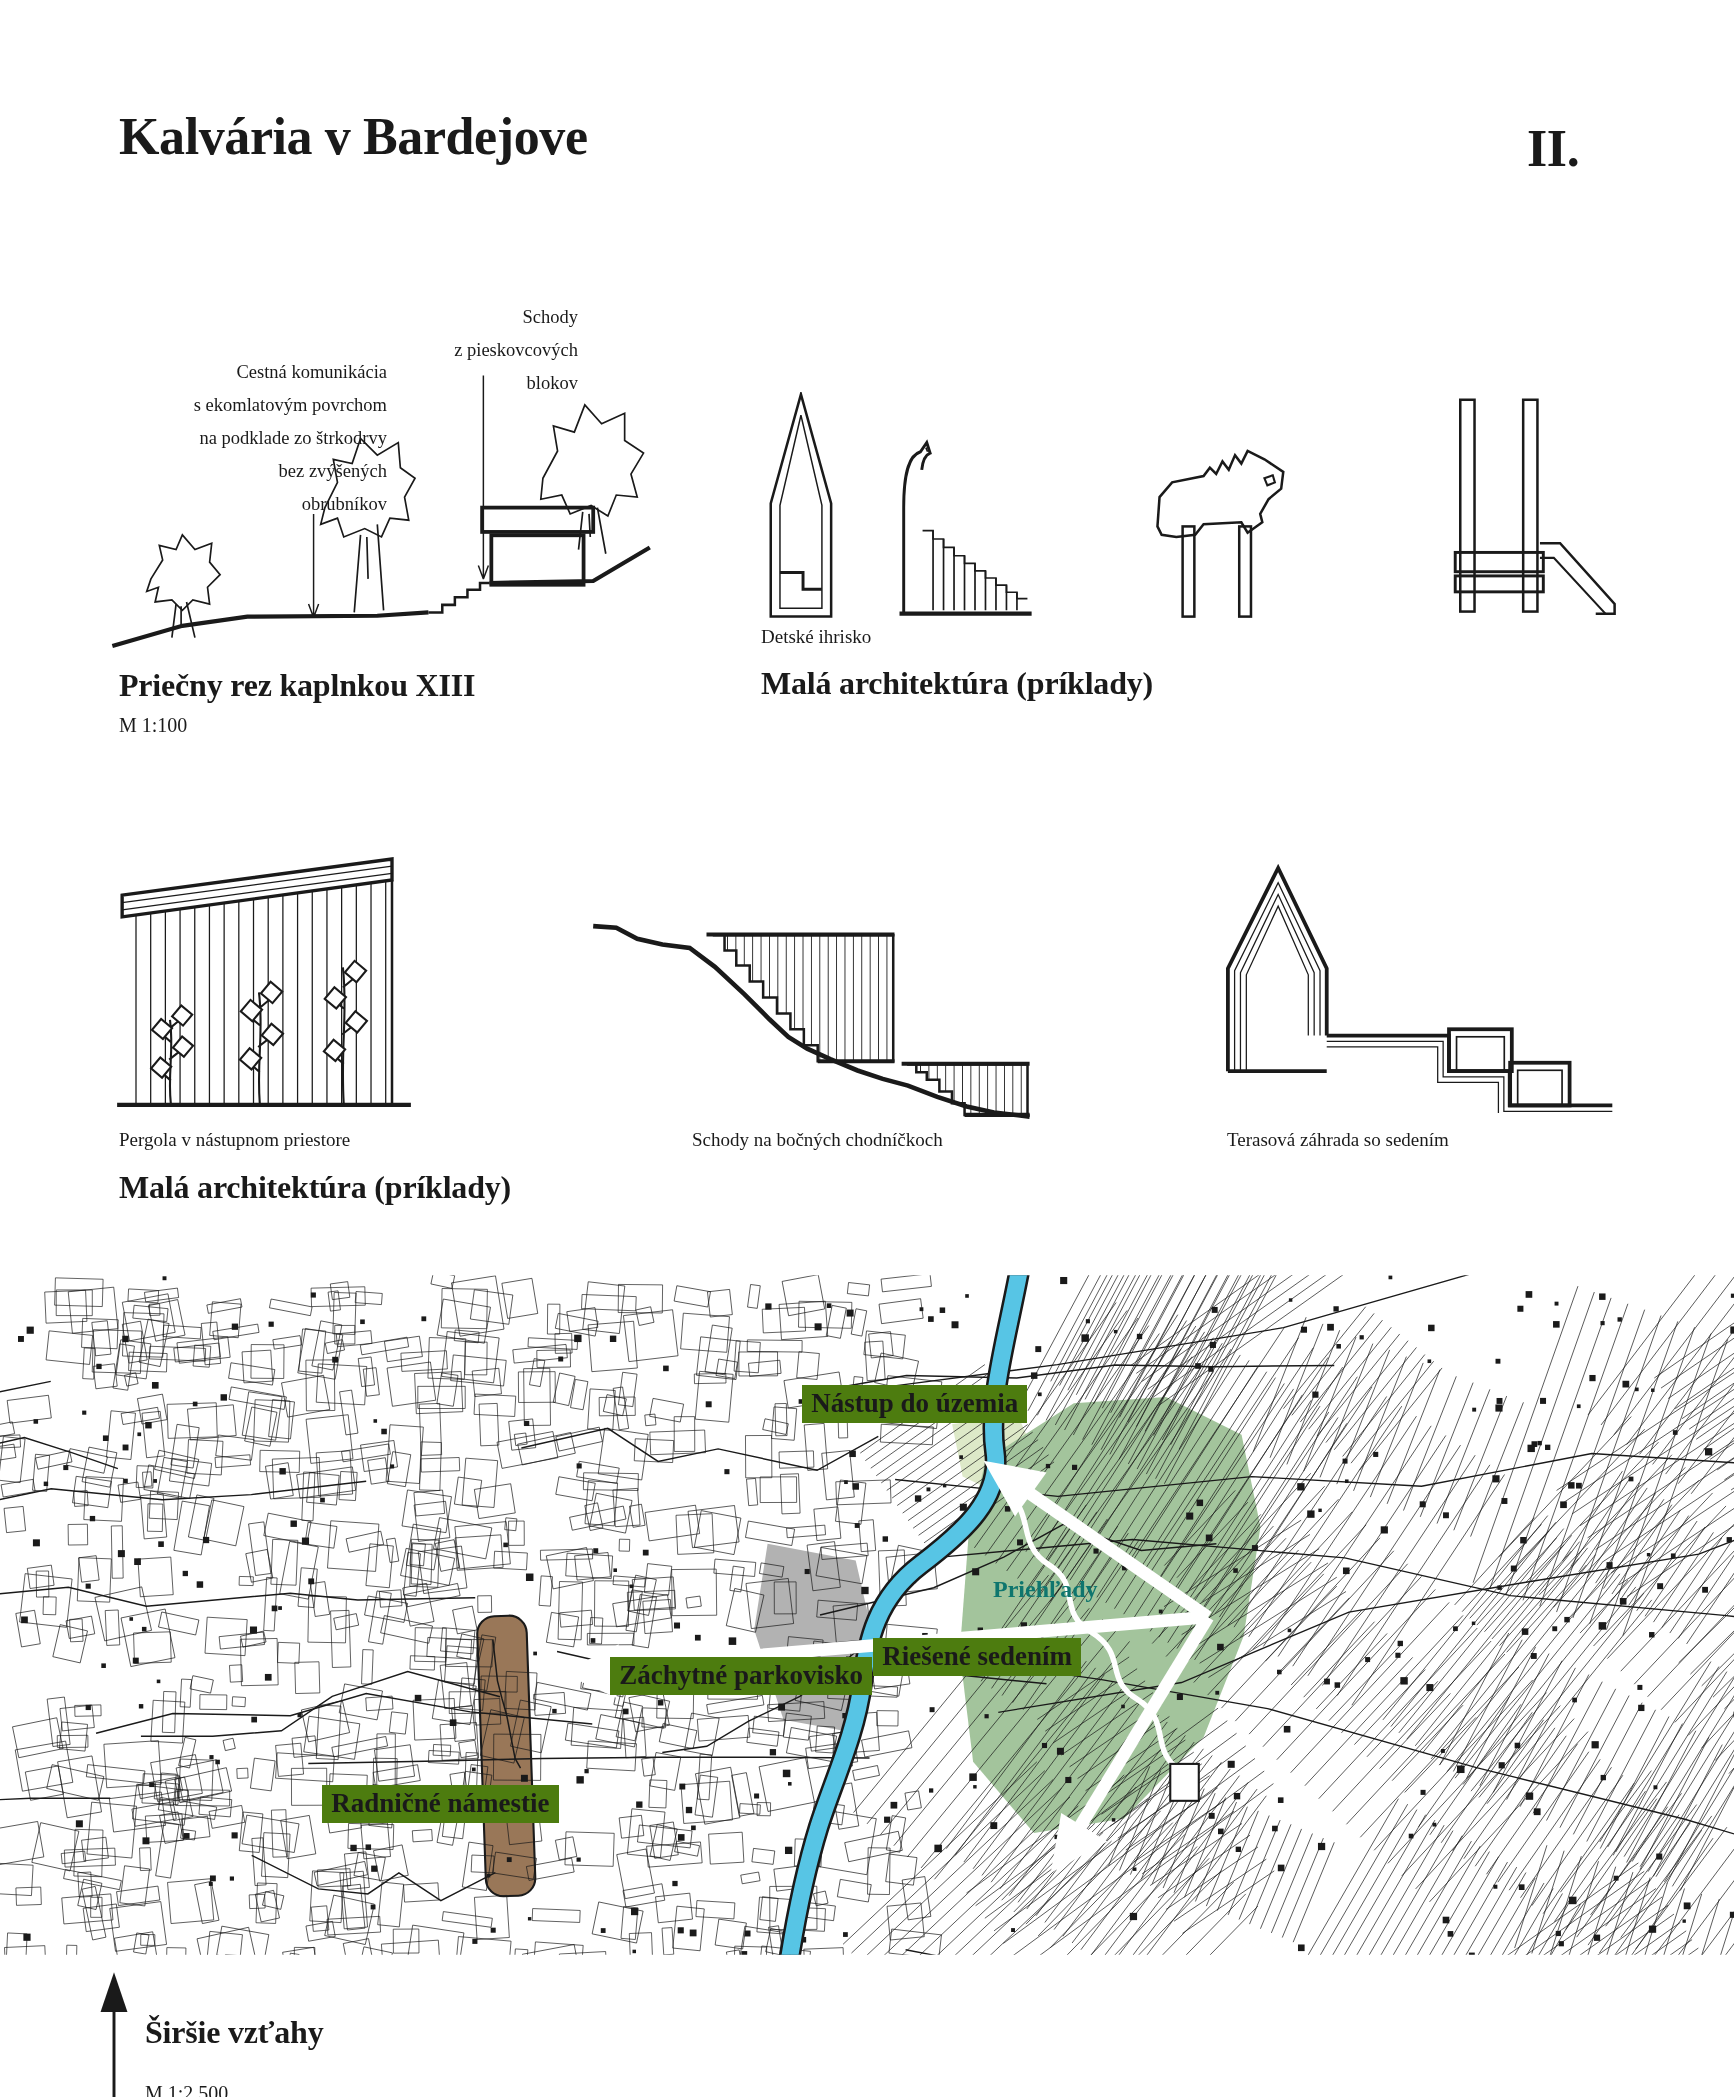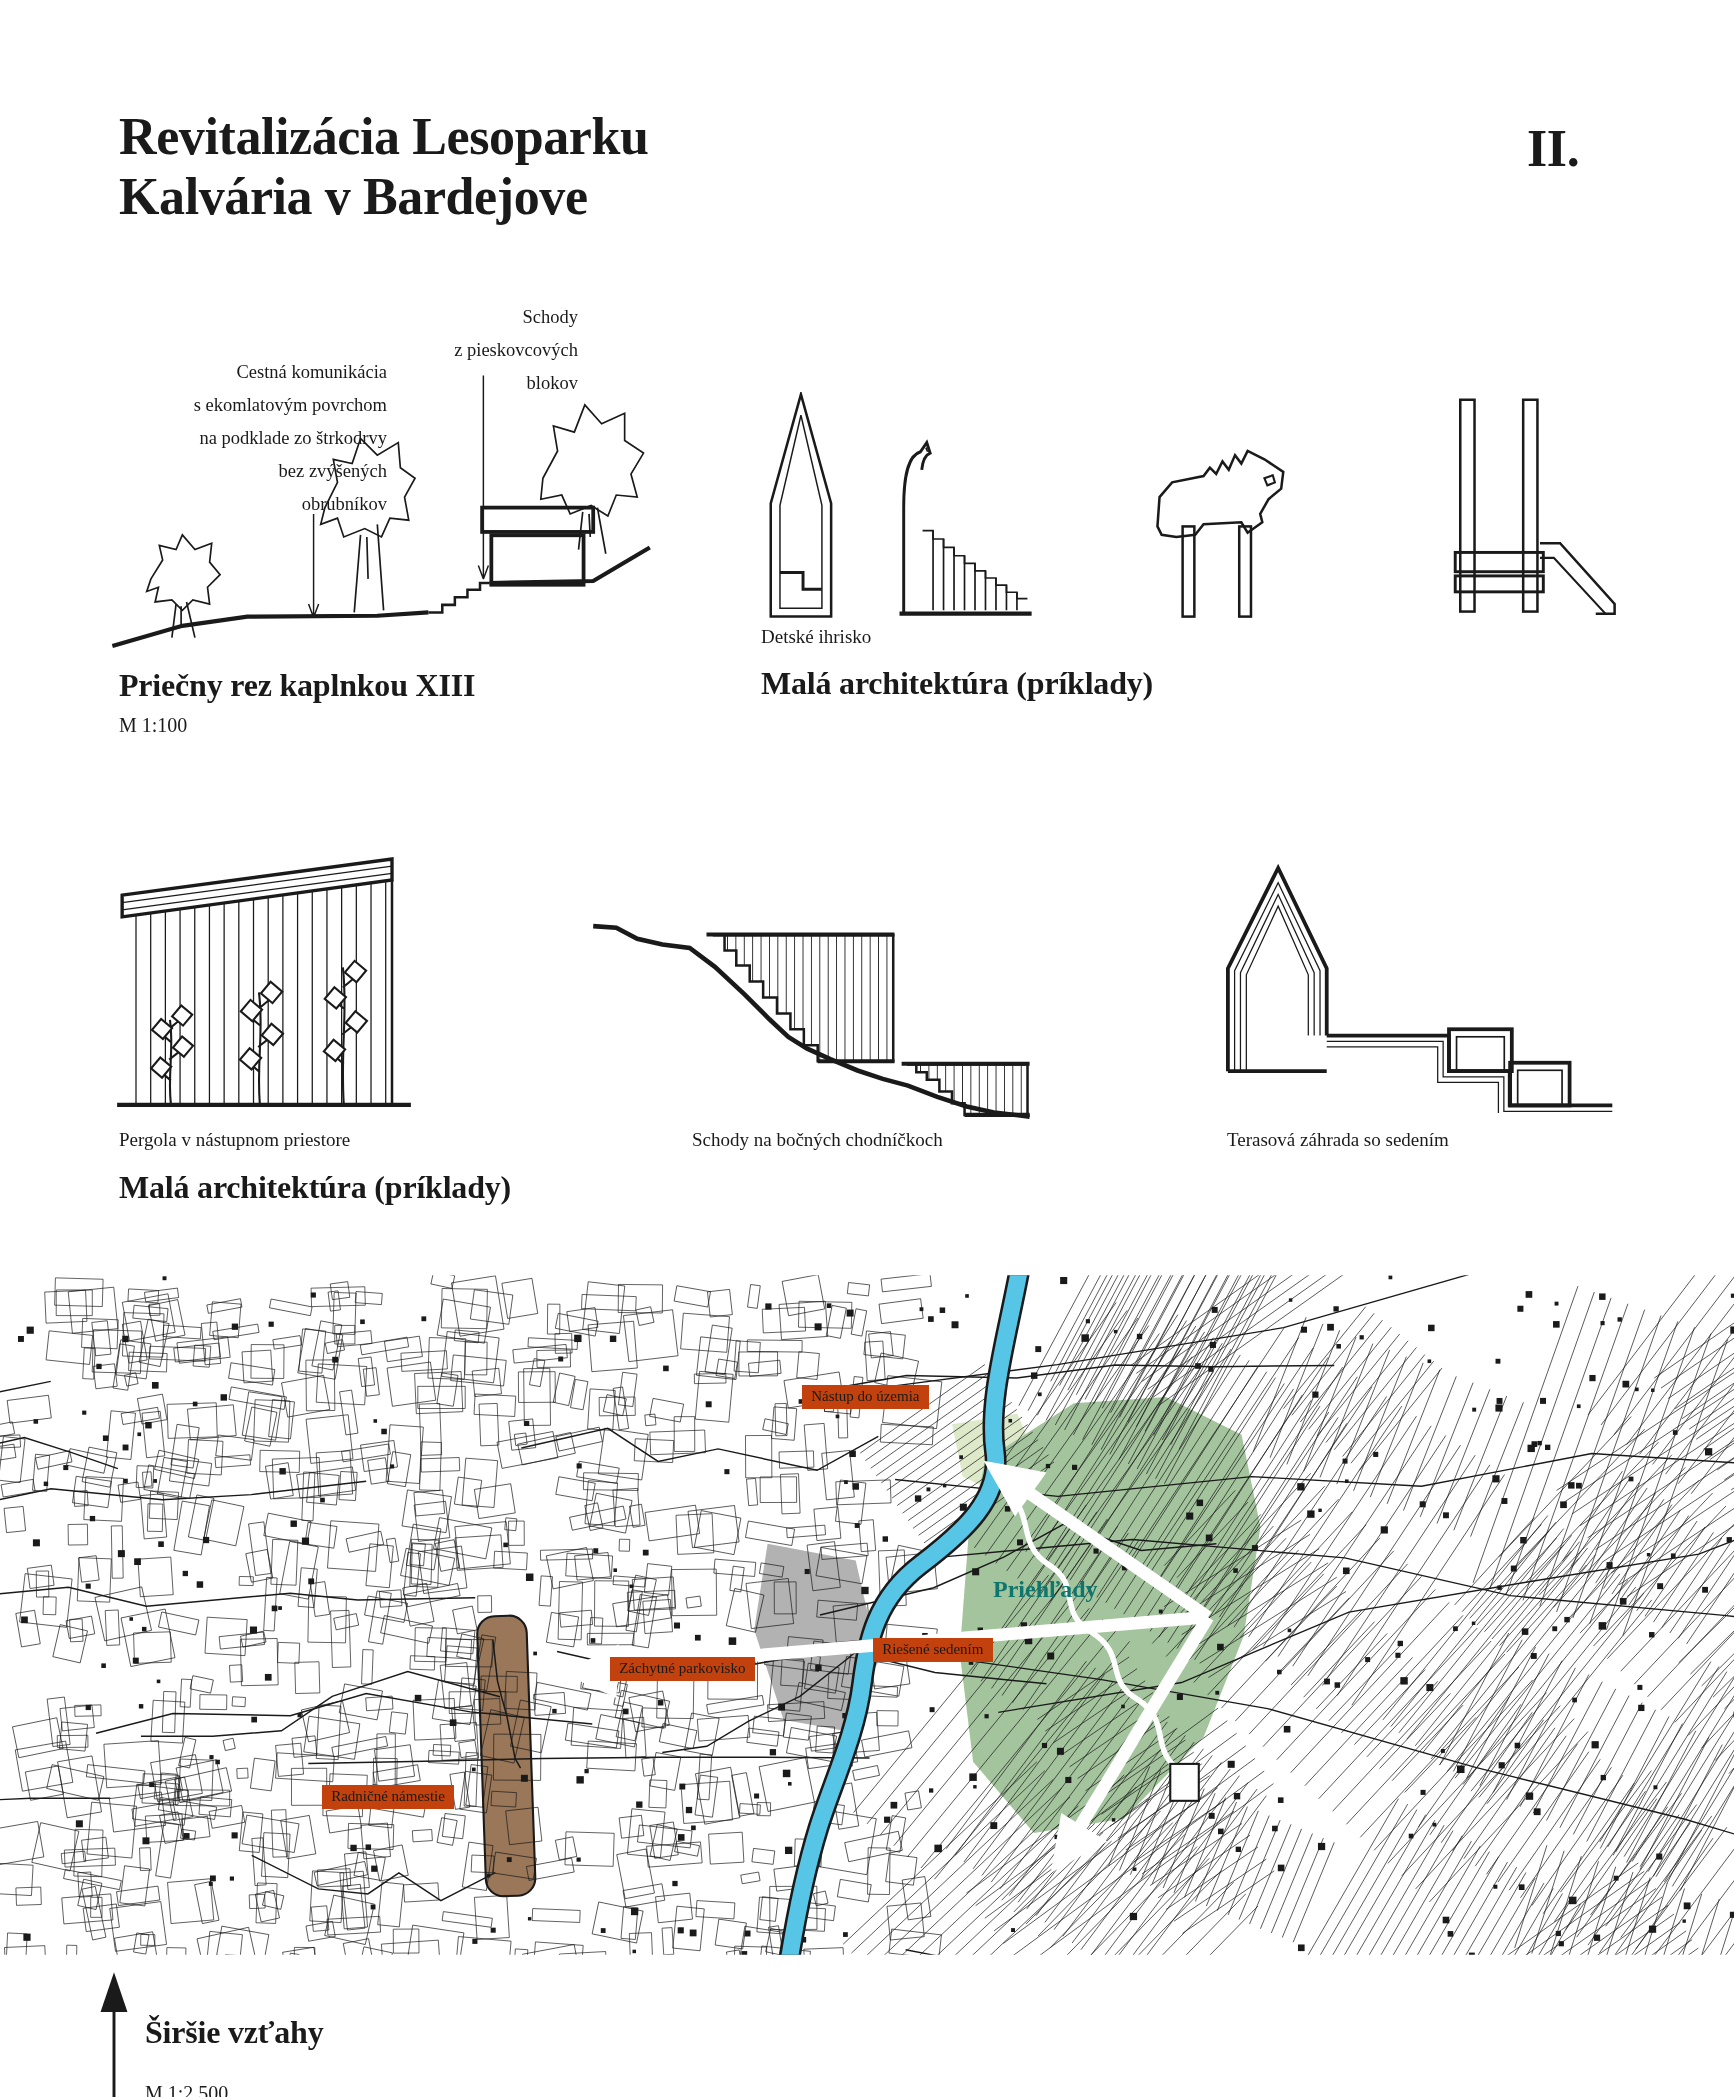--- a/index.html
+++ b/index.html
@@ -4,33 +4,32 @@
 <style>
   html,body{margin:0;padding:0;background:#ffffff;}
   #board{position:relative;width:1734px;height:2478px;background:#ffffff;overflow:hidden;
          font-family:"Liberation Serif","DejaVu Serif",serif;color:#1a1a1a;}
   .abs{position:absolute;}
   .h1{font-size:52px;font-weight:700;line-height:1.16;letter-spacing:-0.4px;}
   .h2{font-size:32px;font-weight:700;letter-spacing:-0.2px;}
   .scale{font-size:20px;}
   .caption{font-size:19px;}
   .note{font-size:18.5px;line-height:1.78;white-space:pre-line;text-align:right;}
-  .maplabel{display:inline-block;background:#c2410c;color:#1a1a1a;font-weight:400;font-size:15px;
+  .maplabel{display:inline-block;background:#4d7c0f;color:#1a1a1a;font-weight:700;font-size:27px;
             padding:3.4px 9.2px;white-space:nowrap;}
   .maplabel-plain{display:inline-block;color:#0f766e;font-weight:700;font-size:24px;white-space:nowrap;}
   svg{display:block;}
   .ln{stroke:#1a1a1a;fill:none;}
 </style>
 </head>
 <body>
 
 <div id="board">
 
   <div class="abs h1" style="left:119px;top:107px;">
-    <div>Revitalizácia Lesoparku</div>
     <div>Kalvária v Bardejove</div>
   </div>
   <div class="abs h1" style="left:1527px;top:107px;margin-top:12px;">II.</div>
 
   <div class="abs note" style="left:119px;top:356px;width:268px;">Cestná komunikácia
 s ekomlatovým povrchom
 na podklade zo štrkodrvy
 bez zvýšených
 obrubníkov</div>
   <div class="abs note" style="left:360px;top:301px;width:218px;">Schody

